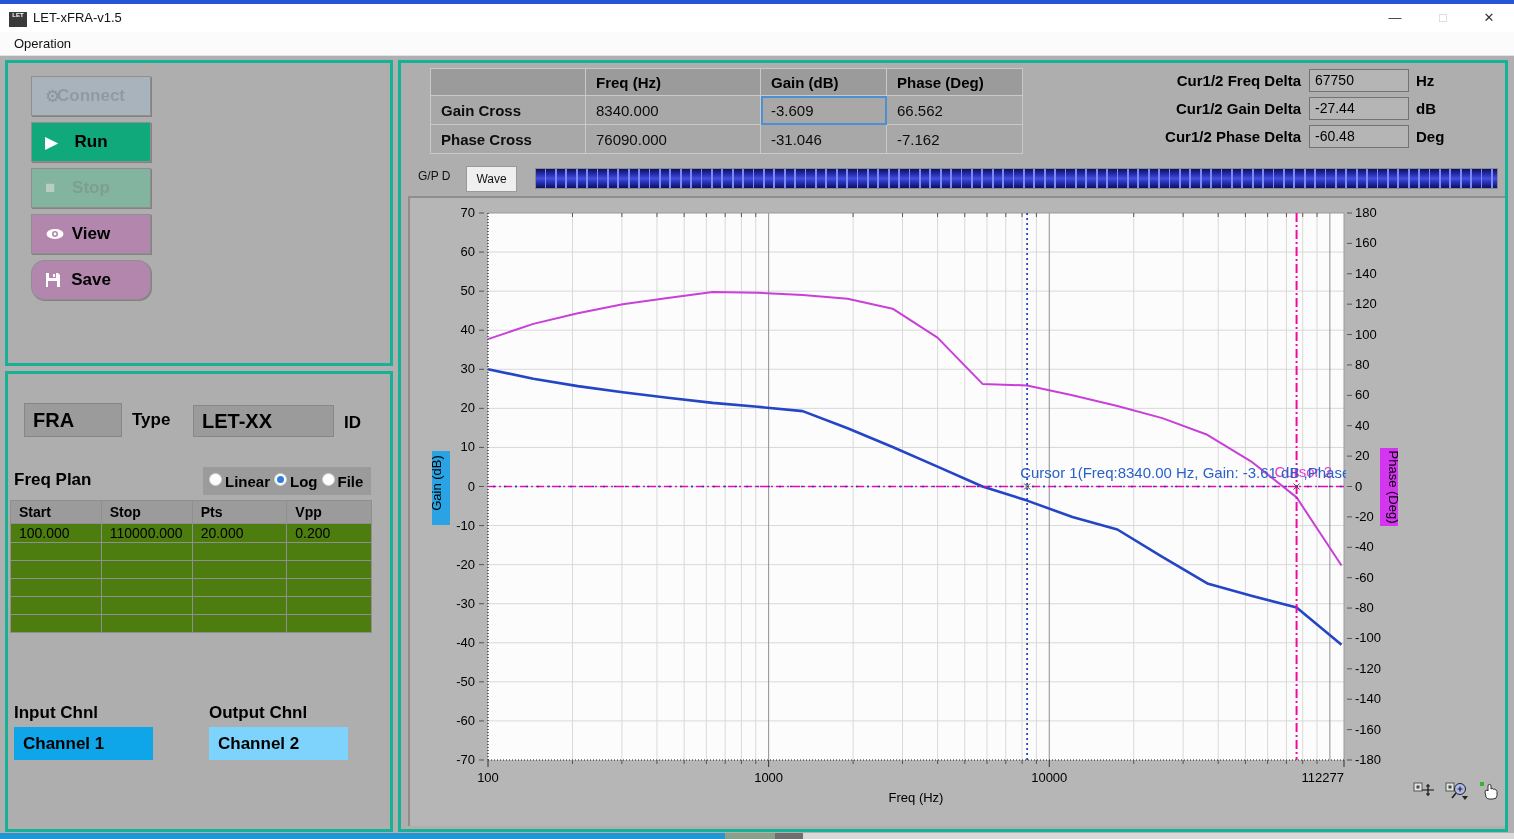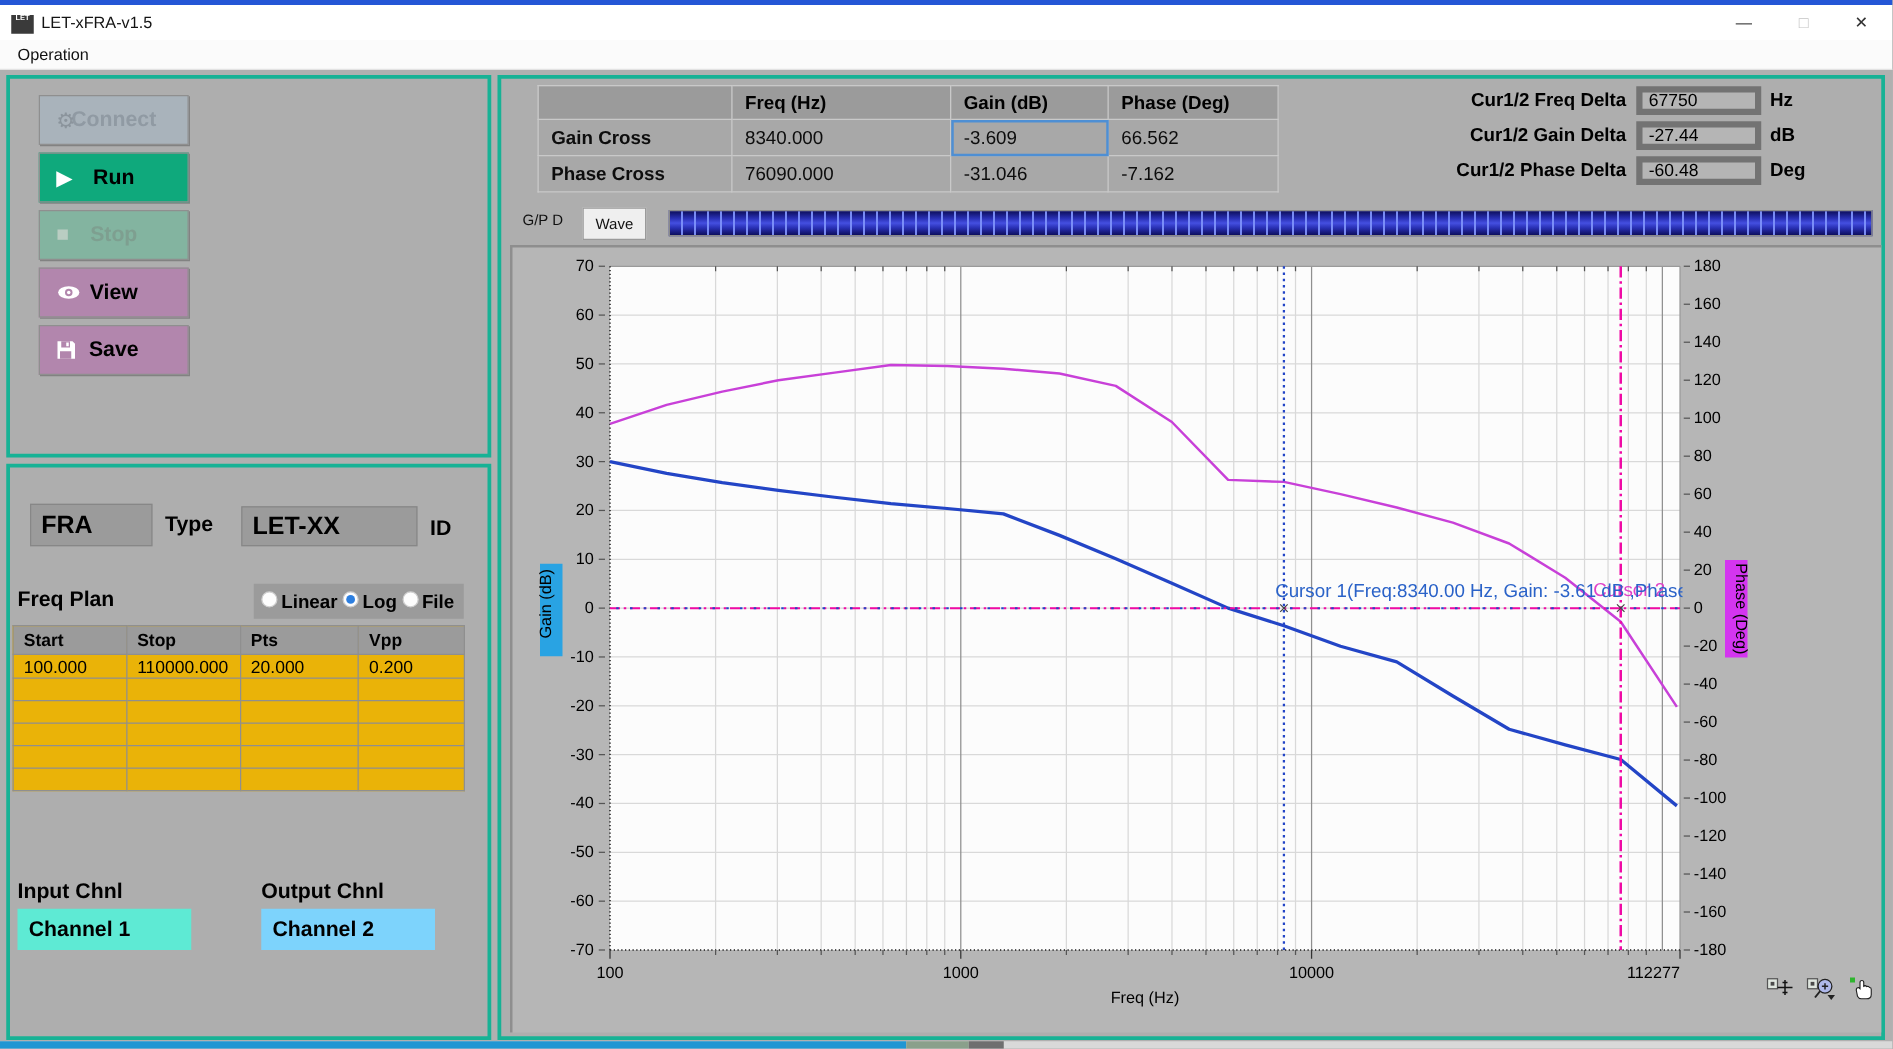--- a/index.html
+++ b/index.html
@@ -26,50 +26,50 @@
              box-shadow:1px 1px 0 rgba(0,0,0,0.25); display:flex; align-items:center; justify-content:center;
              font-size:17px; font-weight:bold; cursor:pointer; }
   .ctrlbtn .bicon { position:absolute; left:13px; font-size:17px; font-weight:normal; display:flex; align-items:center; }
   .btn-connect { top:13px; background:#a9b3bb; color:#909aa3; }
   .btn-connect .bicon { color:#8b949c; }
   .btn-run  { top:59px;  background:#0fa97c; color:#000; }
   .btn-run .bicon { color:#fff; }
   .btn-stop { top:105px; background:#83b4a0; color:#7e9f90; }
   .btn-stop .bicon { color:#b9cdc2; }
   .btn-view { top:151px; background:#b286ad; color:#000; }
-  .btn-save { top:197px; background:#b286ad; color:#000; }
+  .btn-save { top:197px; background:#b286ad; color:#000;border-radius:13px; }
 
   .fieldbox { position:absolute; background:#9b9b9b; border:1px solid #878787; color:#000;
               font-weight:bold; font-size:20px; padding-left:8px; display:flex; align-items:center; }
   .flabel { position:absolute; font-weight:bold; font-size:17px; color:#000; }
 
   .radiostrip { position:absolute; left:195px; top:93px; width:168px; height:28px; background:#9b9b9b;
                 display:flex; align-items:center; gap:4px; padding-left:6px; }
   .radio { display:flex; gap:3px; cursor:pointer; }
   .radio .dot { width:13px; height:13px; border-radius:50%; background:#fdfdfd; border:1px solid #cfcfcf; position:relative; }
   .radio .dot.sel::after { content:""; position:absolute; left:2px; top:2px; width:7px; height:7px; border-radius:50%; background:#2d7fe0; }
   .radio .rlabel { font-weight:bold; font-size:15px; color:#000; }
 
-  table.fplan { position:absolute; left:2px; top:126px; width:362px; border-collapse:collapse; background:#eab308; }
+  table.fplan { position:absolute; left:2px; top:126px; width:362px; border-collapse:collapse; background:#4d7c0f; }
   table.fplan th { background:#9b9b9b; font-size:14px; font-weight:bold; text-align:left; padding:3px 0 3px 8px; height:22px; }
   table.fplan td { font-size:14px; color:#000; padding:1px 0 1px 8px; height:18px; }
   table.fplan th, table.fplan td { border:1px solid #8f8f8f; }
   .chnlbox { position:absolute; width:139px; height:33px; font-weight:bold; font-size:17px; color:#000;
              display:flex; align-items:center; padding-left:9px; cursor:pointer; }
 
   table.cross { position:absolute; left:29px; top:5px; border-collapse:collapse; }
   table.cross th { background:#9b9b9b; font-size:15px; font-weight:bold; text-align:left; padding:0 0 0 10px; height:27px; border:1px solid #c9c9c9; }
   table.cross td { background:#a8a8a8; font-size:15px; padding:0 0 0 10px; height:29px; border:1px solid #c9c9c9; color:#0d0d0d; }
   table.cross td.rowlabel { font-weight:bold; }
   table.cross td.selcell { outline:2px solid #4e8fd4; outline-offset:-2px; }
 
   .deltas { position:absolute; left:730px; top:5px; }
   .deltarow { display:flex; align-items:center; height:24px; margin-bottom:4px; }
   .deltarow .dlabel { width:178px; text-align:right; font-weight:bold; font-size:15px; color:#000; padding-right:8px; }
-  .deltarow .dbox { width:100px; height:23px; background:#b5b5b5; border:5px solid #737373; font-size:14px; color:#000;
+  .deltarow .dbox { width:100px; height:23px; background:#b5b5b5; border:1px solid #737373; font-size:14px; color:#000;
                     display:flex; align-items:center; padding-left:5px; }
   .deltarow .dunit { font-weight:bold; font-size:15px; color:#000; padding-left:7px; }
 
   .tab-gpd { position:absolute; left:17px; top:106px; font-size:12px; color:#111; }
   .tab-wave { position:absolute; left:65px; top:103px; width:51px; height:26px; background:#efefef; border:1px solid #9a9a9a;
               font-size:12px; color:#111; text-align:center; line-height:24px; cursor:pointer; }
   .progress { position:absolute; left:134px; top:105px; width:963px; height:21px;
               border:1px solid #8a8a8a;
               background-color:#23269f;
               background-image:
@@ -209,21 +209,21 @@
           <tr>
             <td></td>
             <td></td>
             <td></td>
             <td></td>
           </tr>
         </tbody>
     </table>
 
     <div class="flabel" style="left:6px; top:329px;">Input Chnl</div>
-    <div class="chnlbox" id="input-chnl-box" style="left: 6px; top: 353px; background: #5eead4;">Channel 1</div>
+    <div class="chnlbox" id="input-chnl-box" style="left: 6px; top: 353px; background: #0ea5e9;">Channel 1</div>
     <div class="flabel" style="left:201px; top:329px;">Output Chnl</div>
     <div class="chnlbox" id="output-chnl-box" style="left: 201px; top: 353px; background: #7dd3fc;">Channel 2</div>
   </div>
 
   <div class="panel panel-plot">
 
     <table class="cross">
       <colgroup>
           <col style="width:155px">
           <col style="width:175px">

